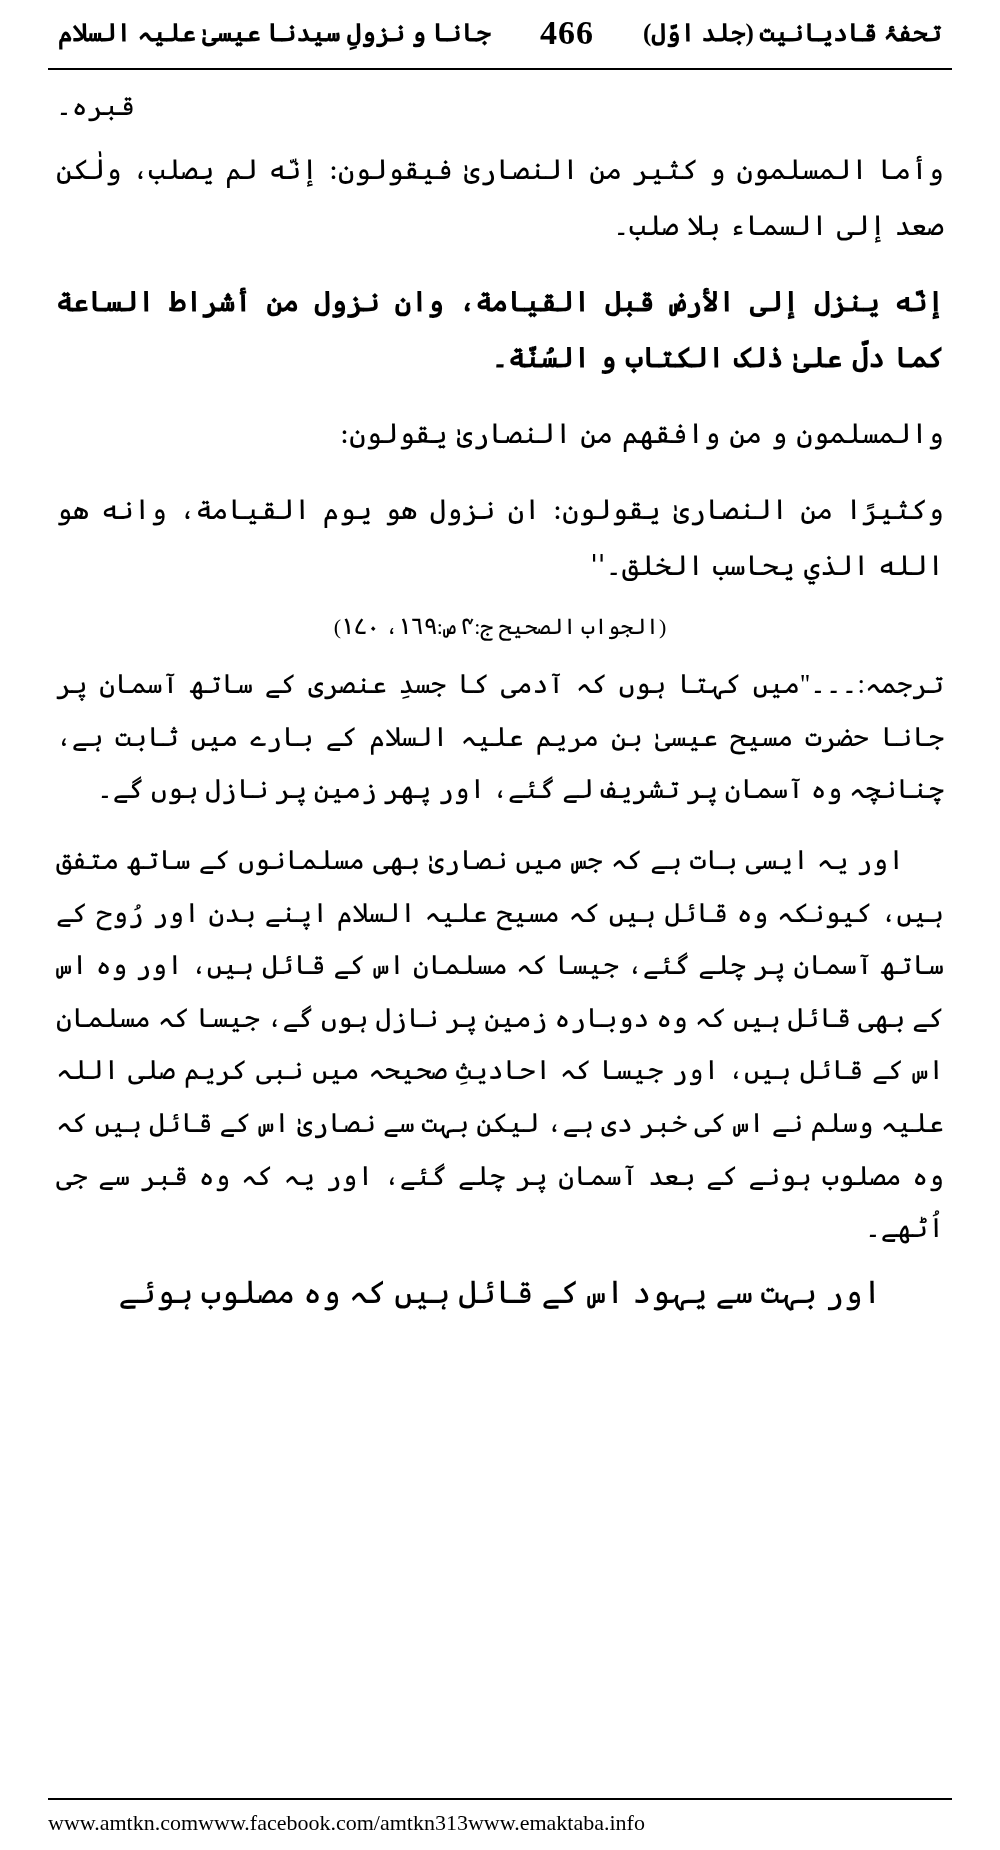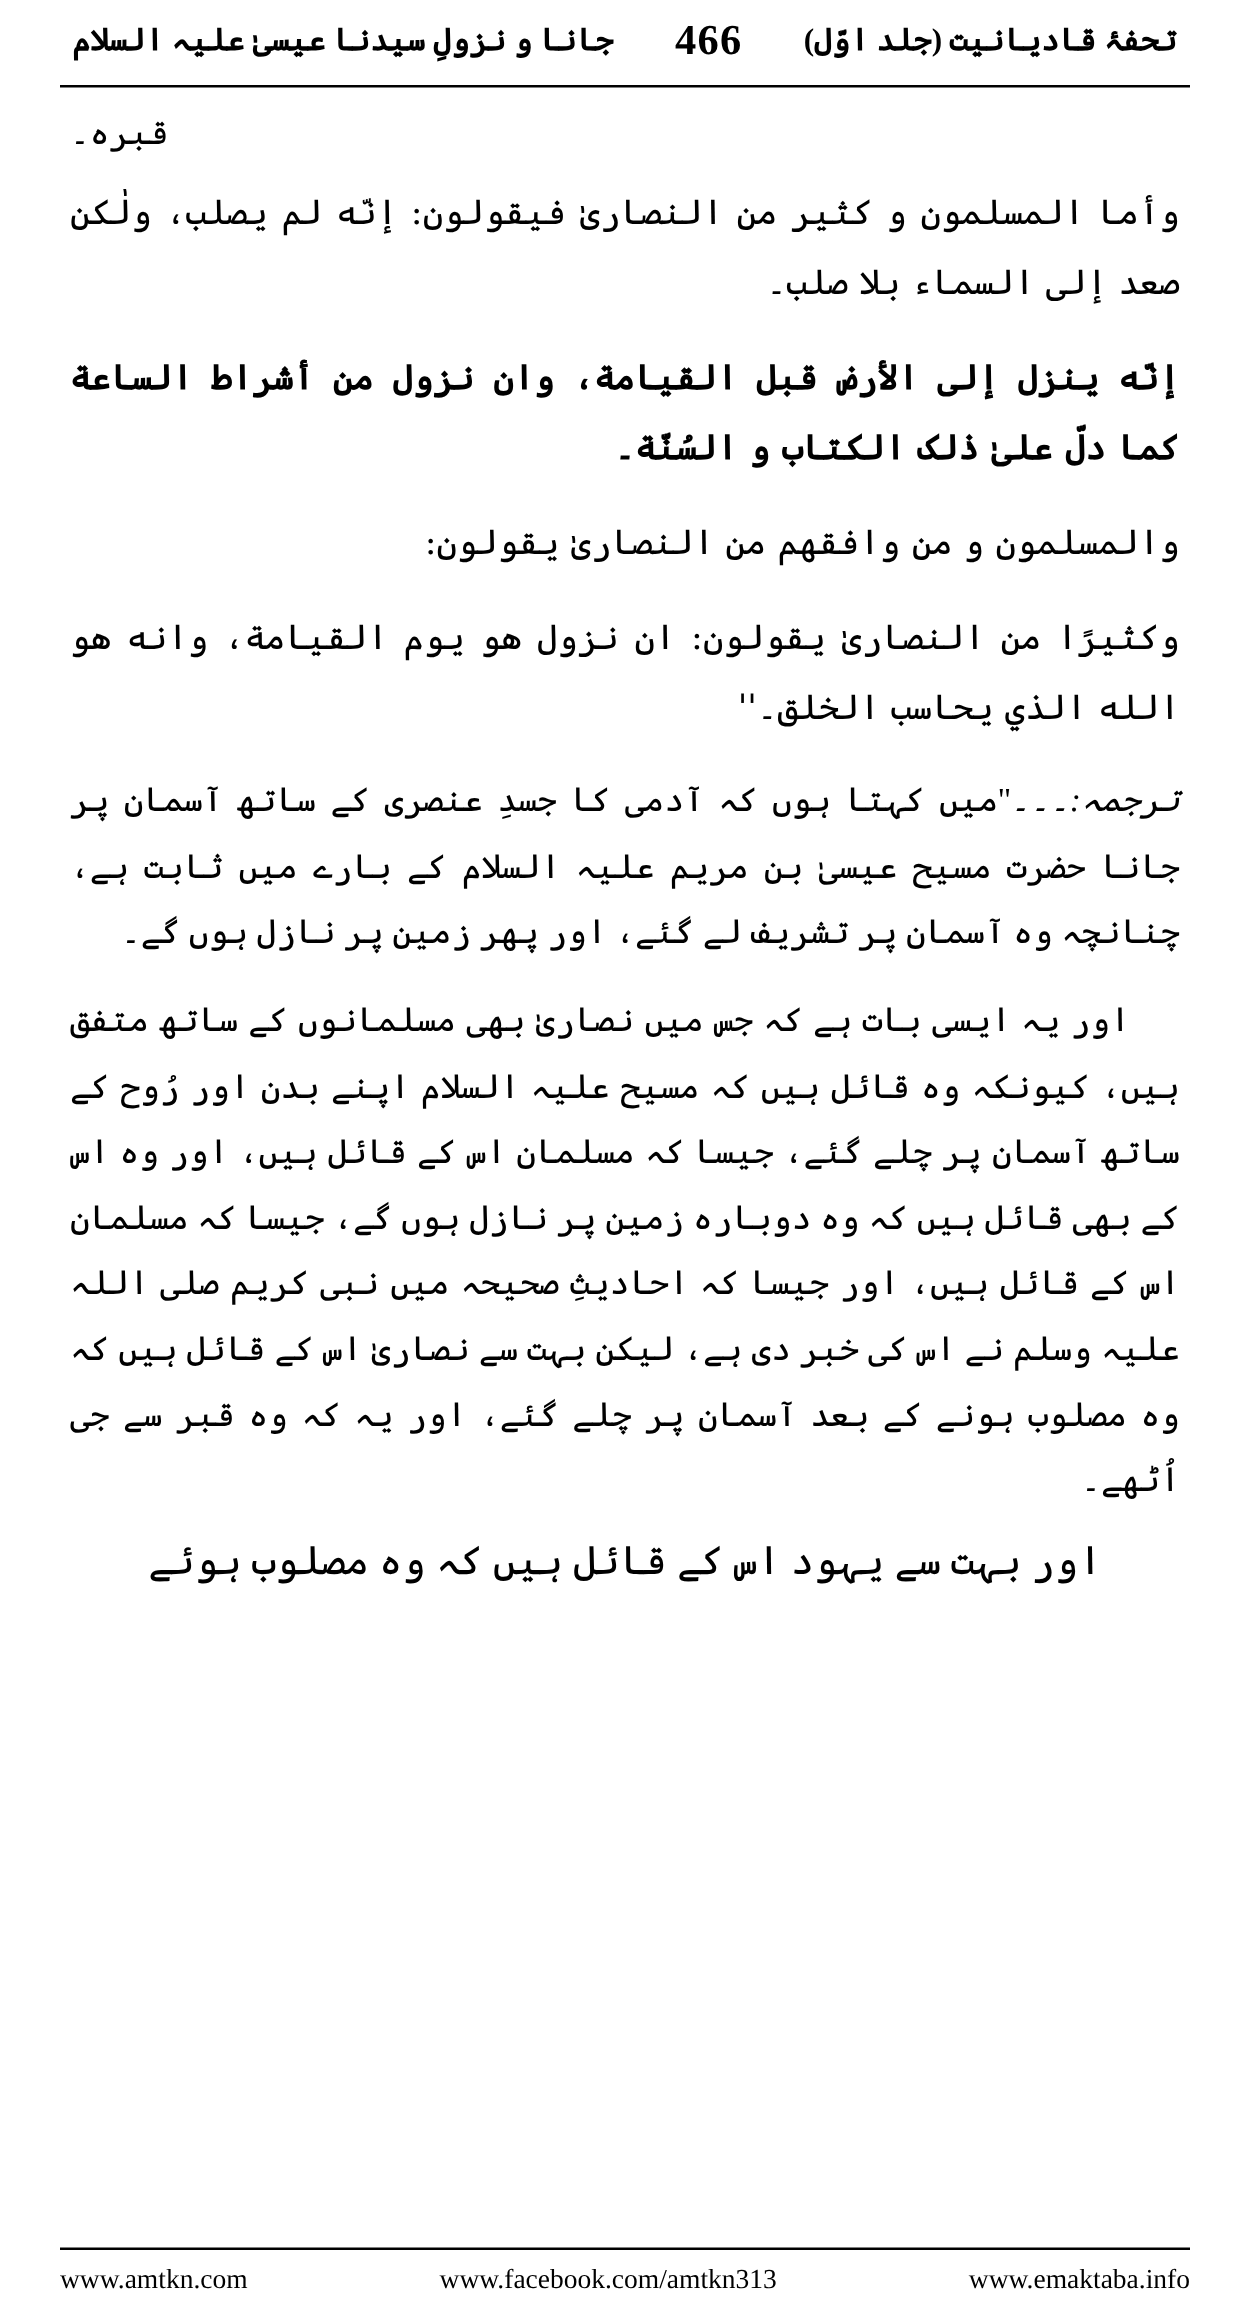--- a/index.html
+++ b/index.html
@@ -83,21 +83,20 @@
     font-size: 22px;
     text-align: center;
     margin: 12px 0 6px 0;
   }
   .p-short-right {
     font-size: 27px;
     margin: 10px 0 6px 0;
     text-align: left;
   }
   .lead-label {
-    font-style: italic;
   }
   .p-tail {
     font-size: 32px;
     margin: 16px 0 0 0;
     text-align: center;
   }
 
   
   .footer-wrap {
     position: absolute;
@@ -110,21 +109,20 @@
   .rule-bottom {
     border: none;
     border-top: 2px solid #000;
     margin: 0 0 10px 0;
   }
   .footer {
     direction: ltr;
     display: flex;
     flex-direction: row;
     align-items: center;
-    justify-content: space-between;
     font-family: "Liberation Serif", serif;
     font-size: 22px;
   }
   .footer span {
     white-space: nowrap;
   }
 </style>
 </head>
 <body>
 
@@ -142,20 +140,21 @@
     <p class="p-short-right">قبرہ۔</p>
 
     <p class="p-arabic">وأما المسلمون و كثير من النصارىٰ فيقولون: إنّه لم يصلب، ولٰكن صعد إلى السماء بلا صلب۔</p>
 
     <p class="p-arabic bold">إنّه ينزل إلى الأرض قبل القيامة، وان نزول من أشراط الساعة كما دلّ علىٰ ذٰلک الكتاب و السُنّة۔</p>
 
     <p class="p-arabic">والمسلمون و من وافقهم من النصارىٰ يقولون:</p>
 
     <p class="p-arabic">وكثيرًا من النصارىٰ يقولون: ان نزول هو يوم القيامة، وانه هو الله الذي يحاسب الخلق۔''</p>
 
+    <p class="p-ref">(الجواب الصحيح ج:۴ ص:۱۶۹، ۱۷۰)</p>
 
     <p class="p-urdu"><span class="lead-label">ترجمہ:۔۔۔</span><span>''میں کہتا ہوں کہ آدمی کا جسدِ عنصری کے ساتھ آسمان پر جانا حضرت مسیح عیسیٰ بن مریم علیہ السلام کے بارے میں ثابت ہے، چنانچہ وہ آسمان پر تشریف لے گئے، اور پھر زمین پر نازل ہوں گے۔</span></p>
 
     <p class="p-urdu first-line-indent">اور یہ ایسی بات ہے کہ جس میں نصارىٰ بھی مسلمانوں کے ساتھ متفق ہیں، کیونکہ وہ قائل ہیں کہ مسیح علیہ السلام اپنے بدن اور رُوح کے ساتھ آسمان پر چلے گئے، جیسا کہ مسلمان اس کے قائل ہیں، اور وہ اس کے بھی قائل ہیں کہ وہ دوبارہ زمین پر نازل ہوں گے، جیسا کہ مسلمان اس کے قائل ہیں، اور جیسا کہ احادیثِ صحیحہ میں نبی کریم صلی اللہ علیہ وسلم نے اس کی خبر دی ہے، لیکن بہت سے نصارىٰ اس کے قائل ہیں کہ وہ مصلوب ہونے کے بعد آسمان پر چلے گئے، اور یہ کہ وہ قبر سے جی اُٹھے۔</p>
 
     <p class="p-tail">اور بہت سے یہود اس کے قائل ہیں کہ وہ مصلوب ہوئے</p>
 
   </div>
 
   <div class="footer-wrap">

